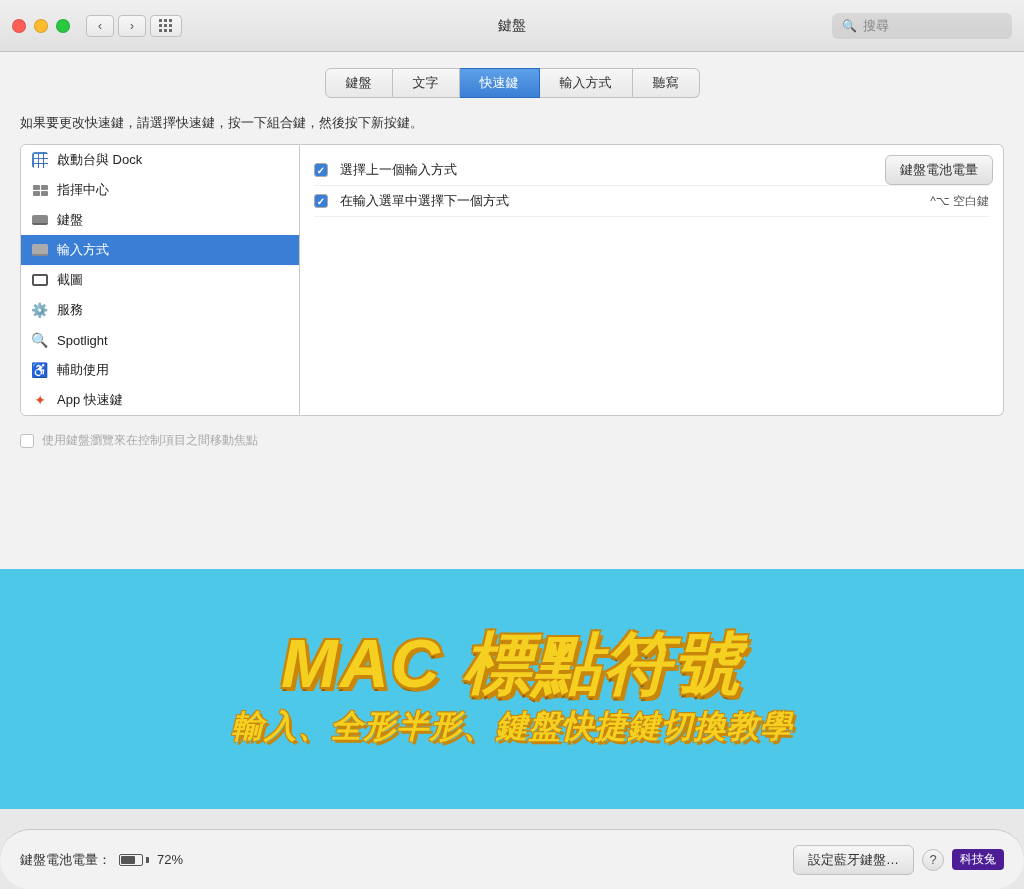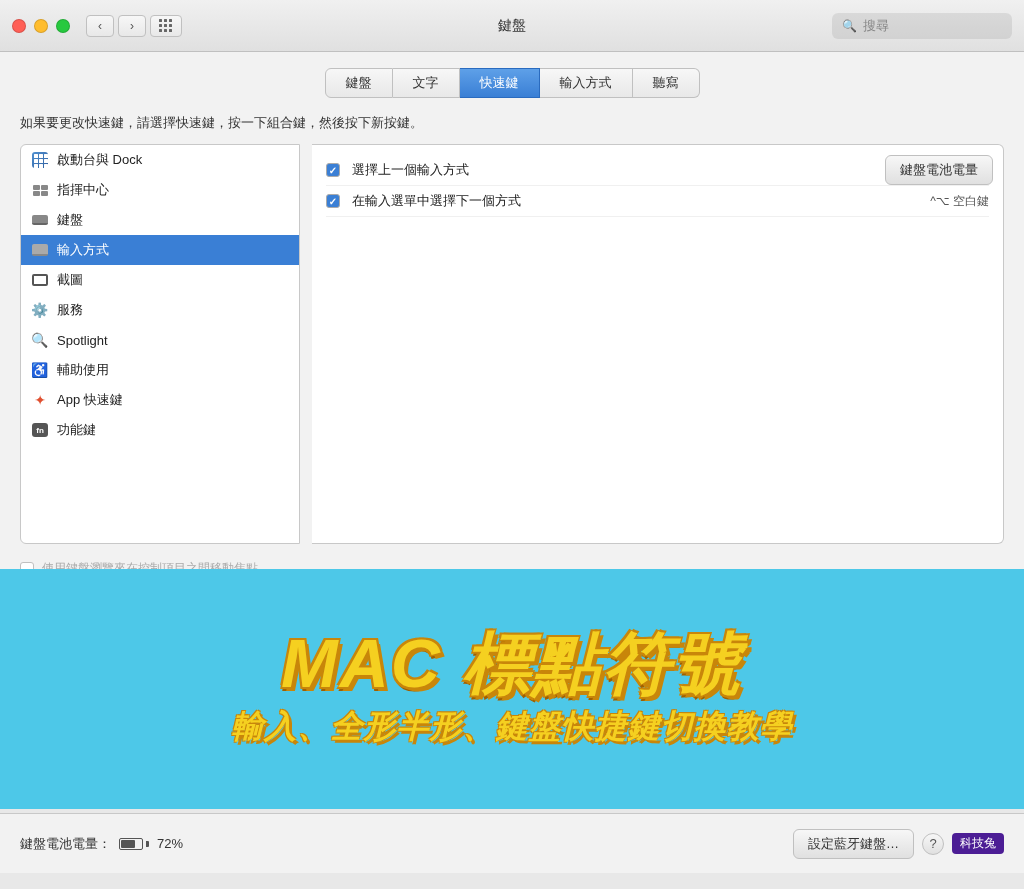--- a/index.html
+++ b/index.html
@@ -143,22 +143,22 @@
 
     .instruction-text {
       font-size: 13px;
       color: #333;
       margin-bottom: 12px;
     }
 
     
     .columns {
       display: flex;
-      gap: 12px;
-      height: 400px;
+      gap: 0;
+      height: 272px;
     }
 
     
     .sidebar {
       width: 280px;
       background: white;
       border: 1px solid #c8c8c8;
       border-radius: 6px 0 0 6px;
       overflow-y: auto;
       flex-shrink: 0;
@@ -270,30 +270,31 @@
         -1px -1px 0 #c8860a,
         1px -1px 0 #c8860a,
         -1px 1px 0 #c8860a;
       font-style: italic;
       letter-spacing: 1px;
     }
 
     
     .bottom-bar {
       position: absolute;
-      bottom: 16px;
+      bottom: 0;
       left: 0;
       width: 1024px;
       height: 60px;
       background: #f2f2f2;
       border-top: 1px solid #c8c8c8;
       display: flex;
       align-items: center;
       padding: 0 20px;
       z-index: 20;
+      border-radius: 30px;
     }
     .battery-section {
       display: flex;
       align-items: center;
       gap: 8px;
       font-size: 13px;
       color: #333;
     }
     .battery-icon {
       display: flex;

